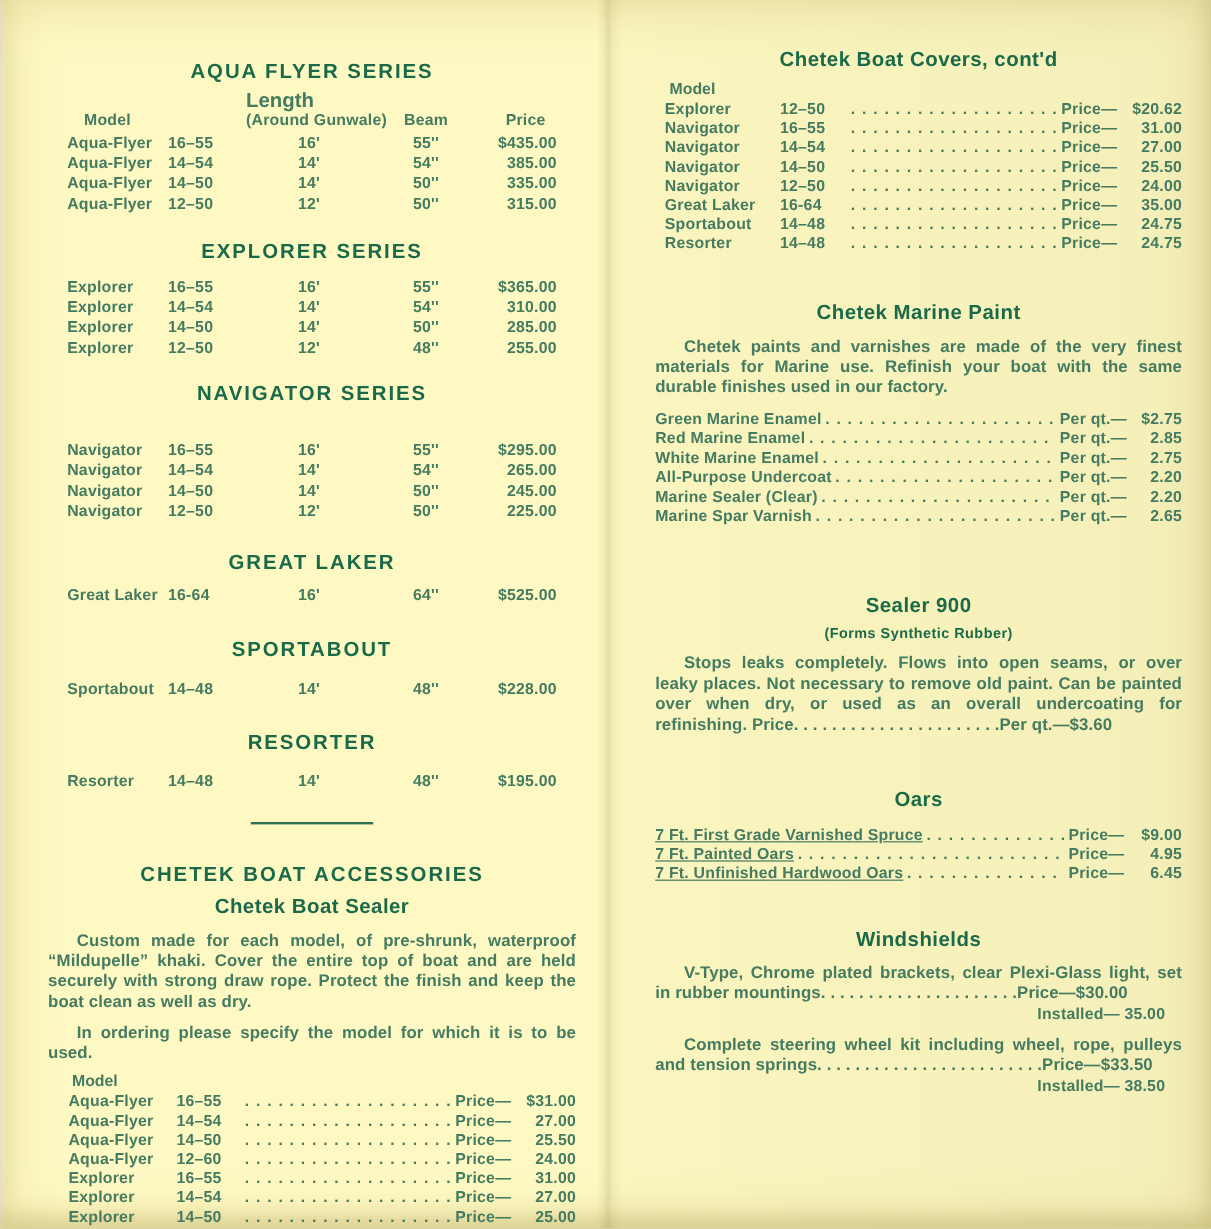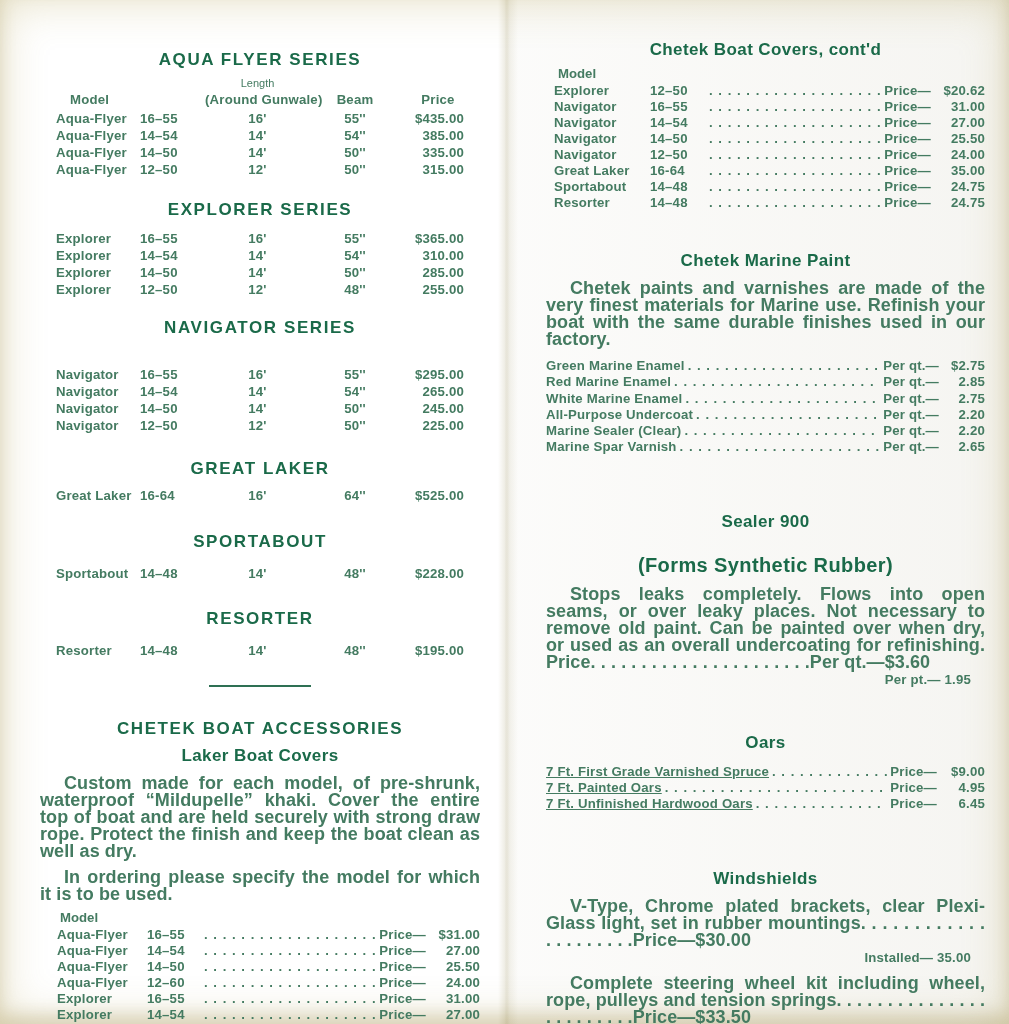--- a/index.html
+++ b/index.html
@@ -1,19 +1,19 @@
 <!DOCTYPE html>
 <html><head>
 <meta charset="utf-8">
 <style>
   html,body{margin:0;padding:0;background:#d8d2a0;}
   .page{
     position:relative;
     width:1009px;height:1024px;
-    background:#ffffff;
+    background:#fef9c3;
     font-family:"Liberation Sans", sans-serif;
     color:#447b61;
     display:flex;
     overflow:hidden;
     box-shadow:
       inset 0 0 46px rgba(168,148,58,0.30),
       inset 0 -10px 16px rgba(140,120,50,0.22),
       inset 4px 0 2px rgba(255,255,255,0.55);
   }
   .fold{
@@ -41,38 +41,38 @@
     letter-spacing:.2px;
   }
   .c-model{padding-left:16px;}
   .c-no{text-align:left;}
   .c-len{text-align:center;white-space:nowrap;}
   .c-beam{text-align:center;}
   .c-price{text-align:right;padding-right:16px;}
   .thead-line .c-model{padding-left:30px;}
   .thead-line .c-price{text-align:center;padding-right:4px;}
   .thead-line .c-len{white-space:nowrap;}
-  .len-top{display:block;text-align:center;line-height:15px;font-size:11px;font-weight:normal;
+  .len-top{display:block;line-height:15px;font-size:17px;font-weight:bold;
            width:105px;margin-left:165px;margin-top:5px;}
 
   .t1 h2{margin-bottom:6px;}
   .t1 .rows{margin-top:2px;}
   .t2{margin-top:22px;} .t2 h2{margin-bottom:10px;}
   .t3{margin-top:20px;} .t3 h2{margin-bottom:28px;}
   .t4{margin-top:25px;} .t4 h2{margin-bottom:8px;}
   .t5{margin-top:28px;} .t5 h2{margin-bottom:13px;}
   .t6{margin-top:27px;} .t6 h2{margin-bottom:13px;}
 
   .divider{width:102px;border:0;border-top:2px solid #2e7053;margin:26px auto 0 auto;}
 
   
   .acc-title{margin-top:32px;}
   .covers-title{margin-top:7px;}
   p.body{
-    margin:9px 0 0 0;font-size:18px;line-height:17px;font-weight:bold;
+    margin:9px 0 0 0;font-size:14px;line-height:17px;font-weight:bold;
     text-align:justify;text-indent:24px;letter-spacing:.1px;
   }
   .model-label{font-size:13.2px;font-weight:bold;line-height:16px;margin-top:7px;padding-left:20px;}
   .dotlist{margin-top:1px;}
   .dotrow{
     display:flex;align-items:baseline;
     font-size:13.2px;font-weight:bold;line-height:16px;letter-spacing:.2px;
   }
   .dotrow .name{flex:0 0 90px;}
   .dotrow .no{flex:0 0 54px;}
@@ -88,33 +88,33 @@
   .right .model-label{padding-left:12px;margin-top:6px;}
 
   .paint-title{margin-top:40px;}
   .paint .dotrow{padding-left:0;}
   .paint .dotrow .item{flex:0 0 auto;}
   .paint .amount{flex:0 0 46px;}
   .paint-list{margin-top:10px;}
   .paint-list .dotrow{line-height:16.3px;}
 
   .sealer-title{margin-top:56px;}
-  .sealer-sub{margin-top:22px;font-size:20px;}
+  .sealer-sub{margin-top:6px;font-size:12px;}
   .tail-line{
     margin:0;font-size:13.2px;line-height:17px;font-weight:bold;
     text-align:right;padding-right:14px;letter-spacing:.2px;
   }
 
   .oars-title{margin-top:45px;}
   .oars-list{margin-top:11px;}
   .oars-list .dotrow{padding-left:0;line-height:16.3px;}
   .oars-list .item{flex:0 0 auto;text-decoration:underline;}
   .oars-list .amount{flex:0 0 48px;}
 
-  .wind-title{margin-top:56px;}
+  .wind-title{margin-top:36px;}
   .steer-title{margin-top:44px;}
 </style>
 </head>
 <body>
 
 <div class="page">
   <div class="fold"></div>
 
   <div class="col left">
 
@@ -279,21 +279,21 @@
             <span class="c-beam">48''</span>
             <span class="c-price">$195.00</span>
           </div>
         </div>
     </section>
 
     <hr class="divider">
 
     <section>
       <h2 class="caps acc-title">CHETEK BOAT ACCESSORIES</h2>
-      <h2 class="mixed covers-title">Laker Boat Covers</h2>
+      <h2 class="mixed covers-title">Chetek Boat Sealer</h2>
       <p class="body">Custom made for each model, of pre-shrunk, waterproof “Mildupelle” khaki. Cover the entire top of boat and are held securely with strong draw rope. Protect the finish and keep the boat clean as well as dry.</p>
       <p class="body">In ordering please specify the model for which it is to be used.</p>
       <div class="model-label">Model</div>
       <div class="dotlist">
 
           <div class="dotrow">
             <span class="name">Aqua-Flyer</span>
             <span class="no">16–55</span>
             <span class="leader"></span>
             <span class="plabel">Price—</span>
@@ -470,21 +470,20 @@
             <span class="plabel">Per qt.—</span>
             <span class="amount">2.65</span>
           </div>
         </div>
     </section>
 
     <section>
       <h2 class="mixed sealer-title">Sealer 900</h2>
       <h2 class="mixed sealer-sub">(Forms Synthetic Rubber)</h2>
       <p class="body">Stops leaks completely. Flows into open seams, or over leaky places. Not necessary to remove old paint. Can be painted over when dry, or used as an overall undercoating for refinishing. Price. . . . . . . . . . . . . . . . . . . . . .Per qt.—$3.60</p>
-      <p class="tail-line">Per pt.— 1.95</p>
     </section>
 
     <section>
       <h2 class="mixed oars-title">Oars</h2>
       <div class="dotlist oars-list">
 
           <div class="dotrow">
             <span class="item">7 Ft. First Grade Varnished Spruce</span>
             <span class="leader"></span>
             <span class="plabel">Price—</span>

